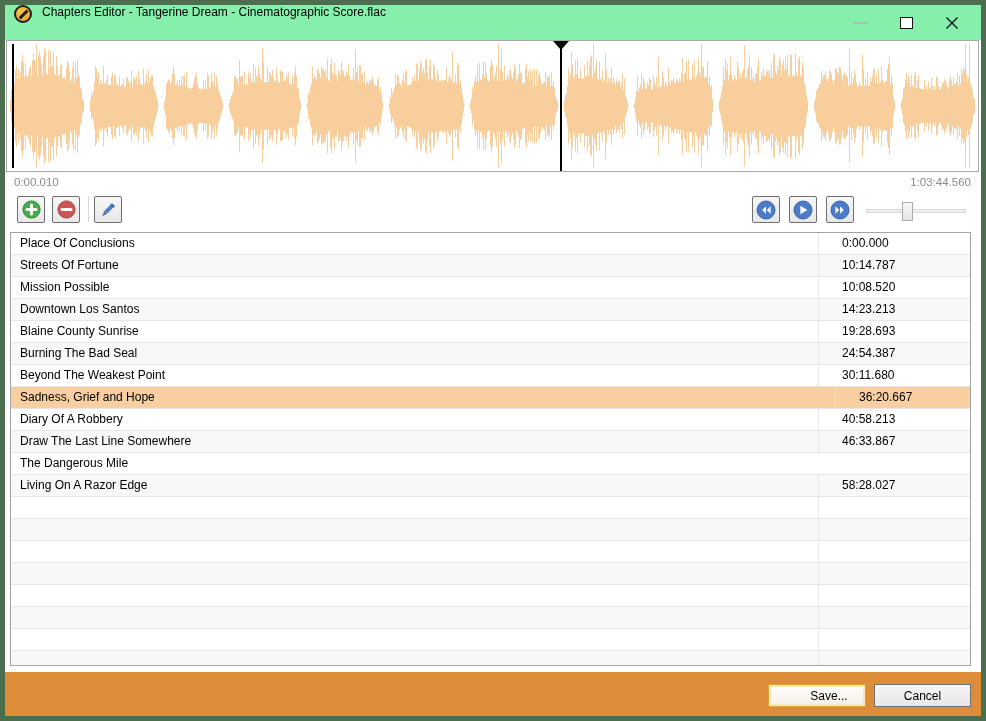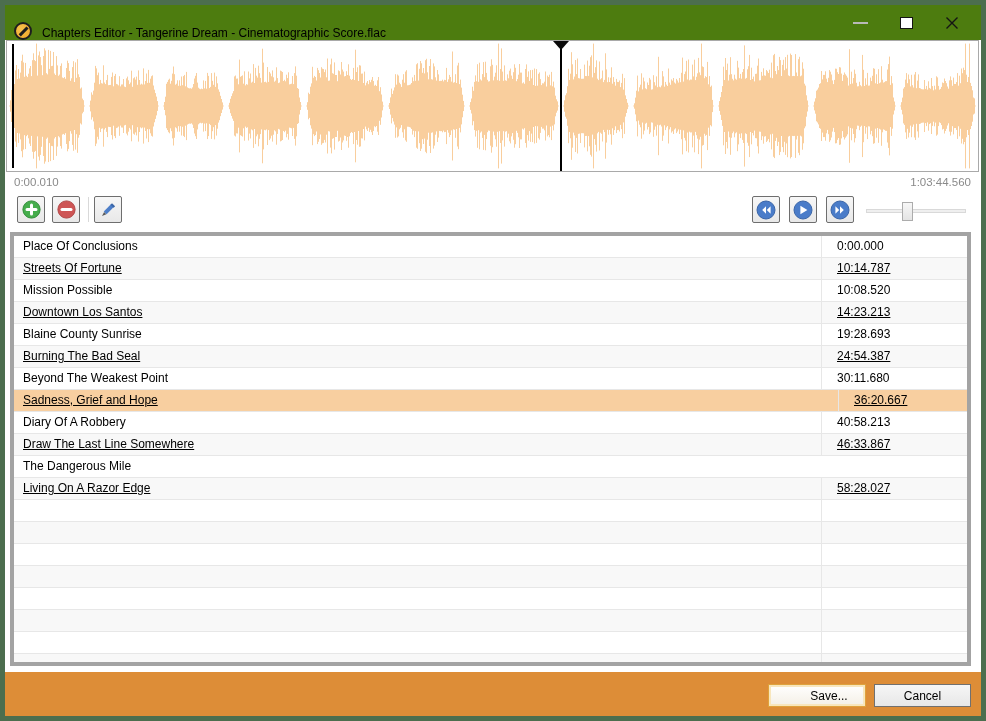--- a/index.html
+++ b/index.html
@@ -2,21 +2,21 @@
 <html><head>
 <meta charset="utf-8">
 <style>
   html,body{margin:0;padding:0;background:#fff;}
   .win{
     position:relative;width:986px;height:721px;box-sizing:border-box;
     border:5px solid #4C6E4E;background:#fff;overflow:hidden;
     font-family:"Liberation Sans",sans-serif;color:#000;
   }
   
-  .titlebar{position:absolute;left:0;top:0;right:0;height:35px;background:#4d7c0f;display:flex;align-items:flex-end;}
+  .titlebar{position:absolute;left:0;top:0;right:0;height:35px;background:#86efac;display:flex;align-items:flex-start;}
   .app-icon{margin-left:9px;width:14px;height:14px;border-radius:50%;
     background:radial-gradient(circle at 35% 35%, #F7C14C, #EEA627);
     border:2px solid #1E1E1E;position:relative;flex:0 0 auto;}
   .app-icon::after{content:'';position:absolute;left:1.5px;top:5.6px;width:11px;height:2.6px;background:#1E1E1E;transform:rotate(-45deg);}
   .title-text{margin-left:10px;font-size:12px;white-space:nowrap;}
   .win-controls{position:absolute;right:6px;top:0;height:35px;display:flex;align-items:center;}
   .wc{width:46px;height:35px;display:flex;align-items:center;justify-content:center;background:transparent;border:0;padding:0;}
   .min-glyph{width:15px;height:2px;background:#B9B9B9;}
   .max-glyph{width:11px;height:10px;border:1.5px solid #151515;background:#fff;}
   
@@ -37,26 +37,26 @@
     border:1px solid #6E6E6E;border-radius:2px;background:linear-gradient(#F7F7F7,#E8E8E8);
     display:flex;align-items:center;justify-content:center;padding:0;cursor:default;}
   .tsep{position:absolute;left:83px;top:192px;width:1px;height:25px;background:#D9D9D9;}
   .slider{position:absolute;left:861px;top:197px;width:100px;height:19px;}
   .slider-track{position:absolute;left:0;right:0;top:7px;height:4px;box-sizing:border-box;
     background:#EFEFEF;border:1px solid #D9D9D9;}
   .slider-thumb{position:absolute;top:0;width:11px;height:19px;box-sizing:border-box;
     background:linear-gradient(#F7F7F7,#E4E4E4);border:1px solid #ACACAC;}
   
   .chapter-table{position:absolute;left:5px;top:227px;width:961px;height:434px;box-sizing:border-box;
-    border:4px solid #a3a3a3;background:#fff;overflow:hidden;}
+    border:1px solid #a3a3a3;background:#fff;overflow:hidden;}
   .trow{display:flex;height:22px;box-sizing:border-box;border-bottom:1px solid #E7E7E7;background:#fff;}
-  .trow.alt{background:#F8F8F8;text-decoration:underline;}
+  .trow.alt{background:#F8F8F8;}
   .cell-title{width:807px;box-sizing:border-box;padding-left:9px;font-size:12px;line-height:21px;
     white-space:nowrap;overflow:hidden;}
-  .cell-time{flex:1;box-sizing:border-box;border-left:1px solid #E7E7E7;padding-left:15px;
+  .cell-time{flex:1;box-sizing:border-box;border-left:1px solid #E7E7E7;padding-left:23px;
     font-size:12px;line-height:21px;white-space:nowrap;}
   
   .footer{position:absolute;left:0;right:0;top:667px;height:44px;background:#DD8D37;}
   .fbtn{position:absolute;top:12px;height:23px;box-sizing:border-box;font-size:12px;
     font-family:"Liberation Sans",sans-serif;display:flex;align-items:center;justify-content:center;padding:0;}
   .save{left:763px;width:98px;background:linear-gradient(#FFFFFF,#F4EFE5);
     border:1px solid #DFA23C;box-shadow:inset 0 0 0 2px #F8E6BC;padding-left:24px;}
   .cancel{left:869px;width:97px;background:linear-gradient(#F6F6F6,#E7E7E7);border:1px solid #707070;text-align:right;}
 </style>
 </head>

